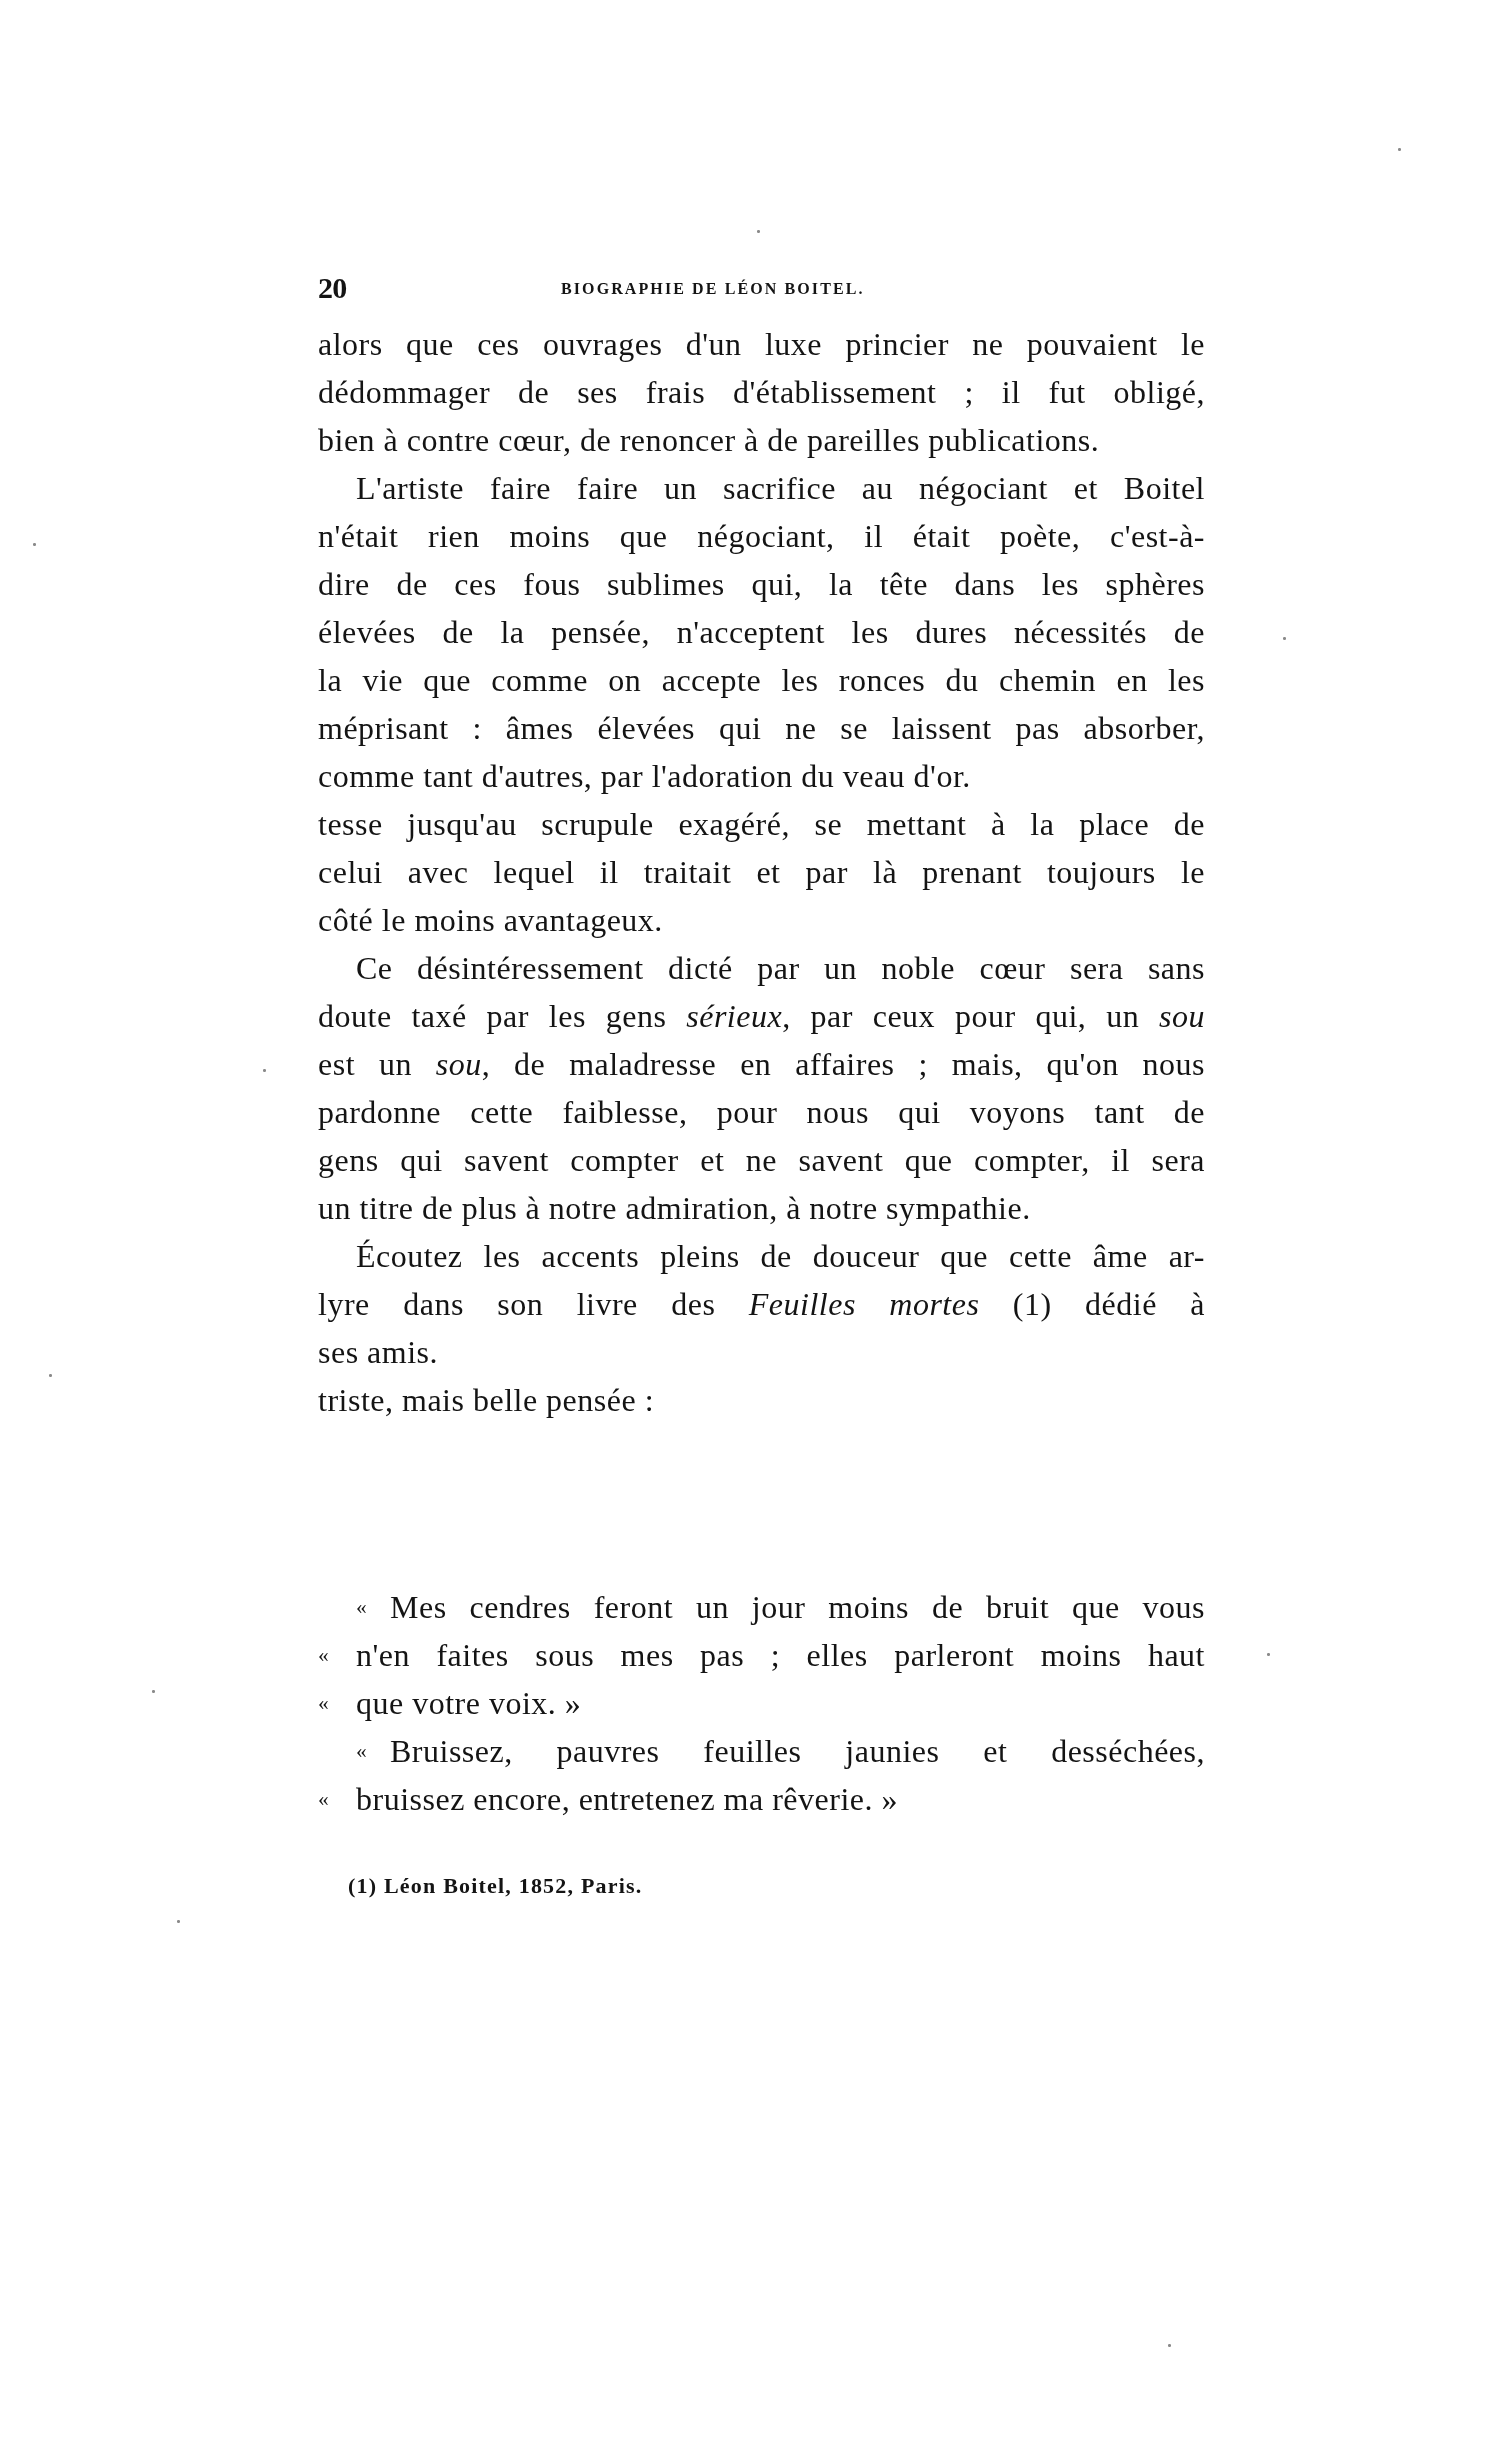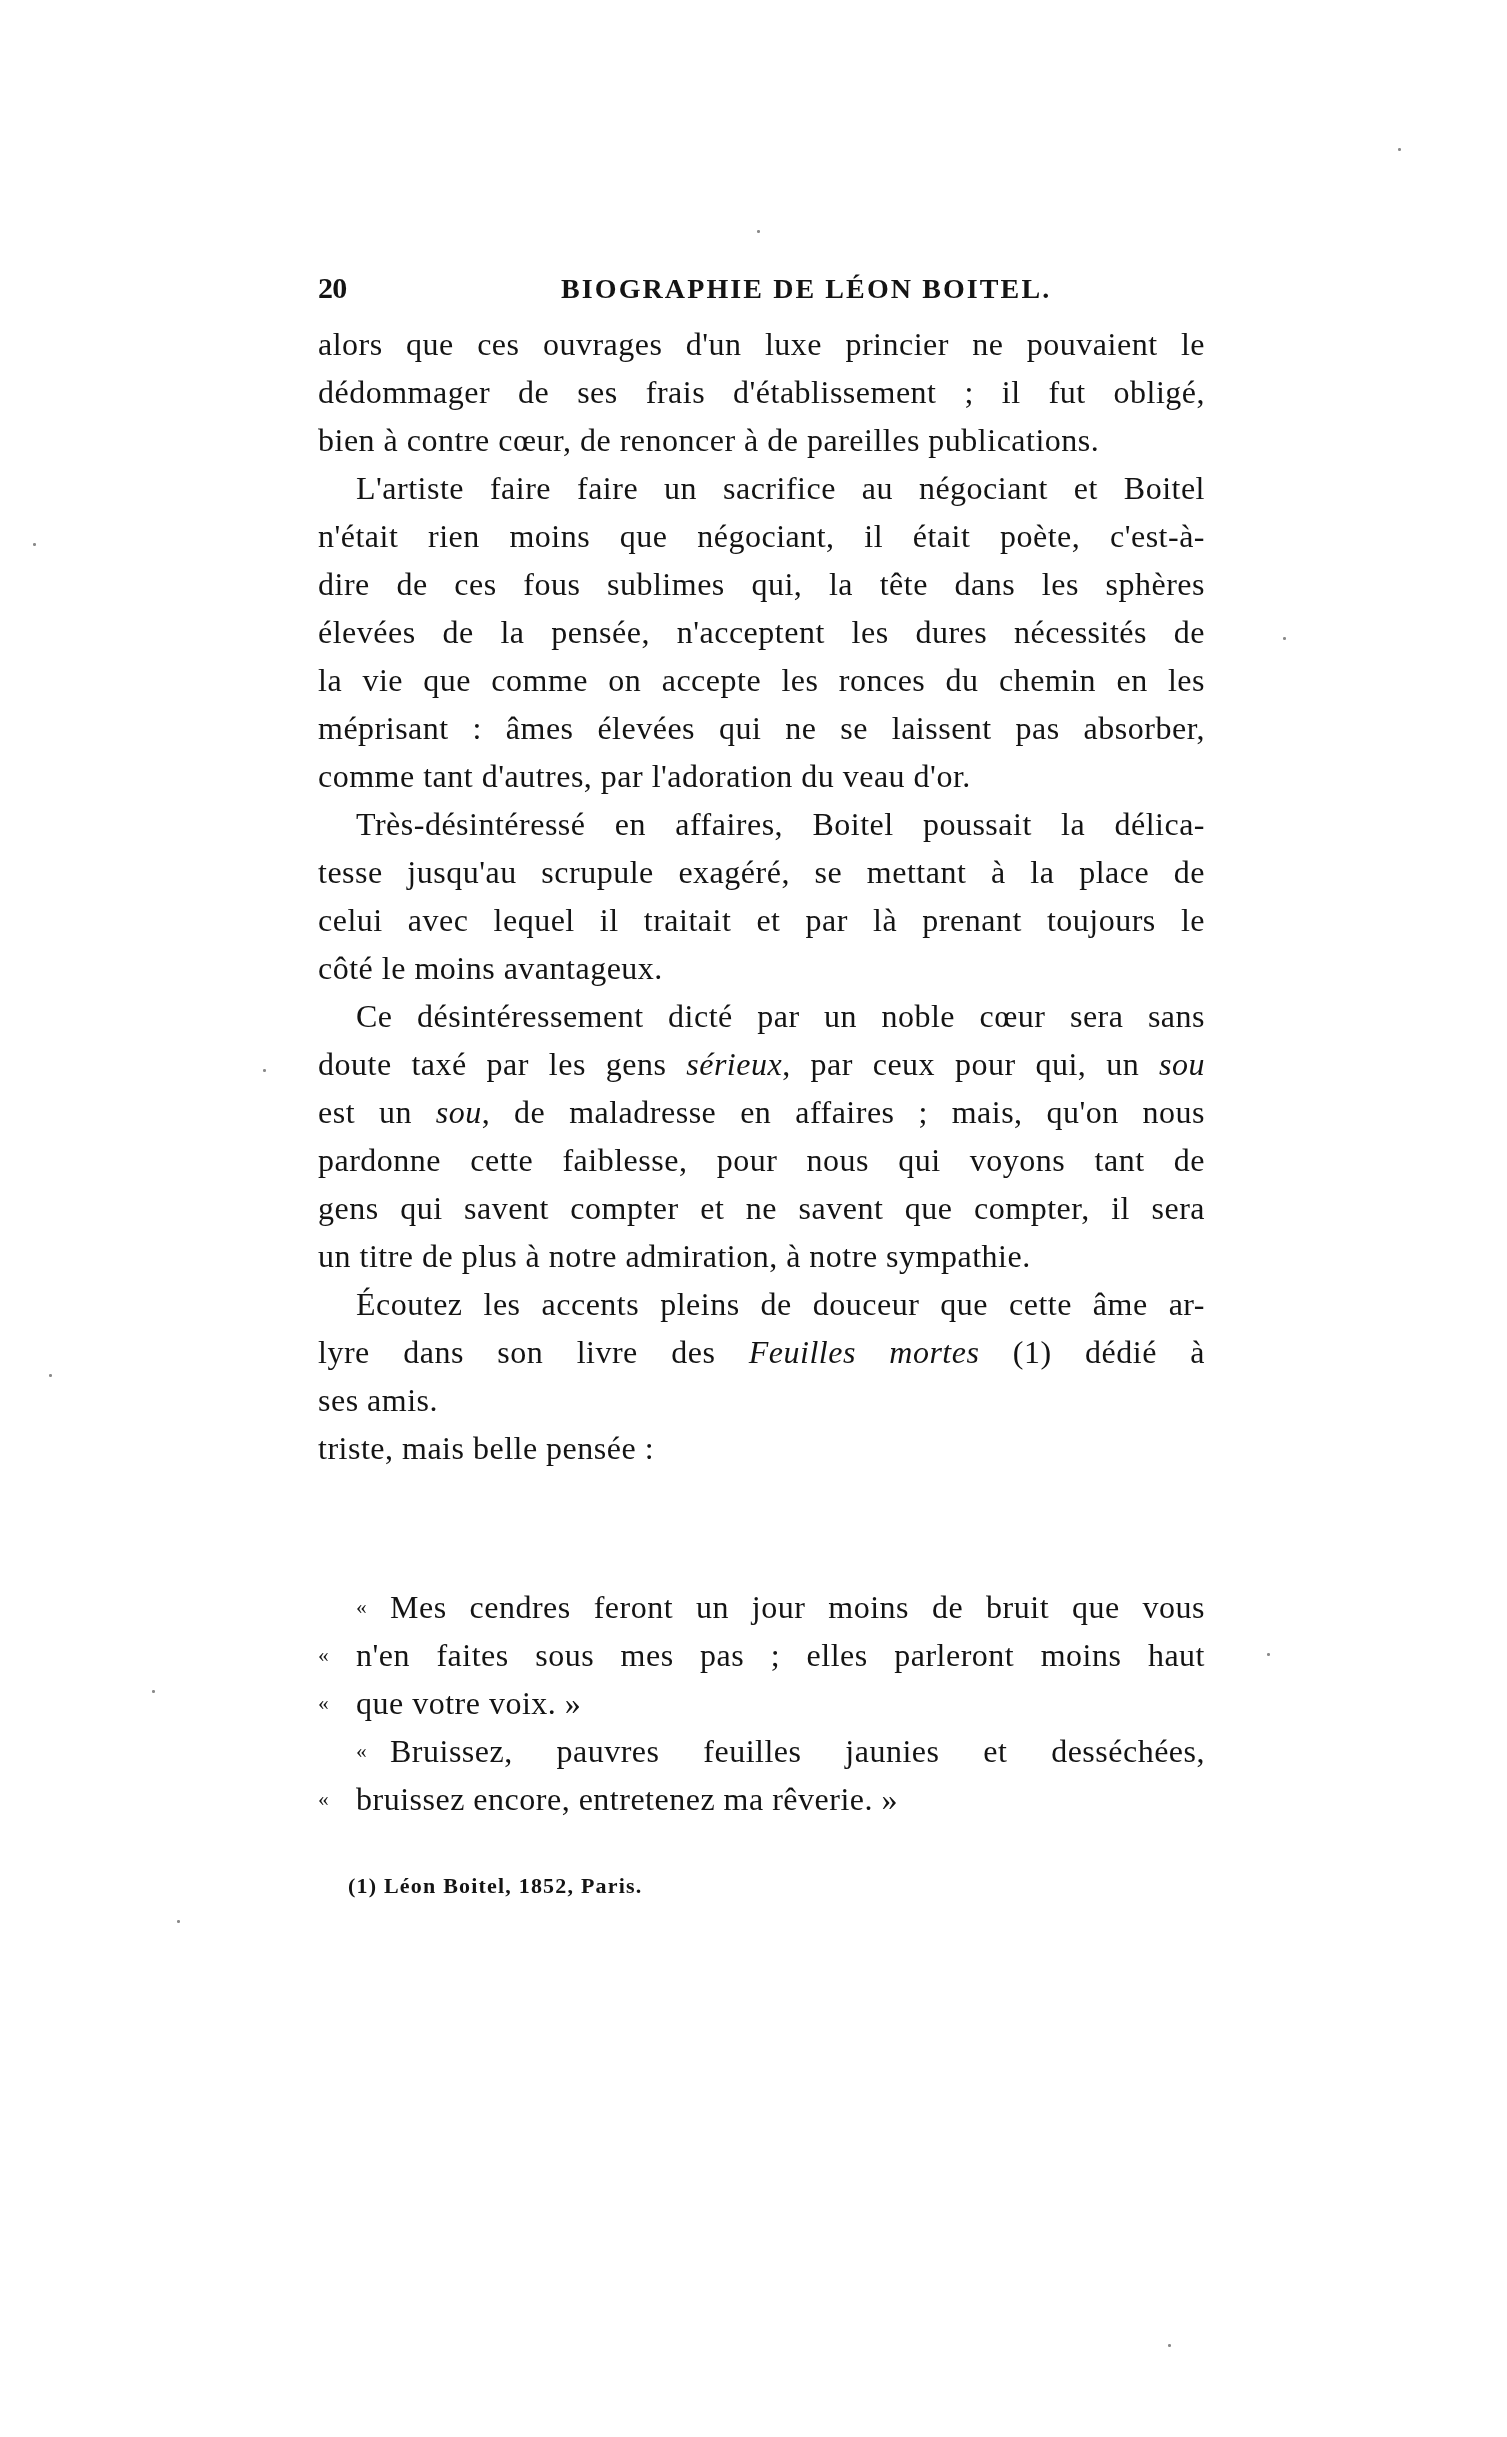--- a/index.html
+++ b/index.html
@@ -34,21 +34,21 @@
       font-size: 30px;
       font-weight: bold;
       line-height: 33px;
       letter-spacing: -0.8px;
     }
     .running-title {
       position: absolute;
       left: 243px;
       top: 5px;
       width: 398px;
-      font-size: 28px;
+      font-size: 16px;
       font-weight: bold;
       line-height: 25px;
       letter-spacing: 2.1px;
       white-space: nowrap;
     }
     .body-text {
       position: absolute;
       left: 318px;
       top: 320px;
       width: 887px;
@@ -119,21 +119,20 @@
     <span class="line last">bien à contre cœur, de renoncer à de pareilles publications.</span>
 
     <span class="line indent">L'artiste faire faire un sacrifice au négociant et Boitel</span>
     <span class="line">n'était rien moins que négociant, il était poète, c'est-à-</span>
     <span class="line">dire de ces fous sublimes qui, la tête dans les sphères</span>
     <span class="line">élevées de la pensée, n'acceptent les dures nécessités de</span>
     <span class="line">la vie que comme on accepte les ronces du chemin en les</span>
     <span class="line">méprisant : âmes élevées qui ne se laissent pas absorber,</span>
     <span class="line last">comme tant d'autres, par l'adoration du veau d'or.</span>
 
-    <span class="line indent">Très-désintéressé en affaires, Boitel poussait la délica-</span>
     <span class="line">tesse jusqu'au scrupule exagéré, se mettant à la place de</span>
     <span class="line">celui avec lequel il traitait et par là prenant toujours le</span>
     <span class="line last">côté le moins avantageux.</span>
 
     <span class="line indent">Ce désintéressement dicté par un noble cœur sera sans</span>
     <span class="line"><span>doute taxé par les gens </span><em>sérieux</em><span>, par ceux pour qui, un </span><em>sou</em></span>
     <span class="line"><span>est un </span><em>sou</em><span>, de maladresse en affaires ; mais, qu'on nous</span></span>
     <span class="line">pardonne cette faiblesse, pour nous qui voyons tant de</span>
     <span class="line">gens qui savent compter et ne savent que compter, il sera</span>
     <span class="line last">un titre de plus à notre admiration, à notre sympathie.</span>

